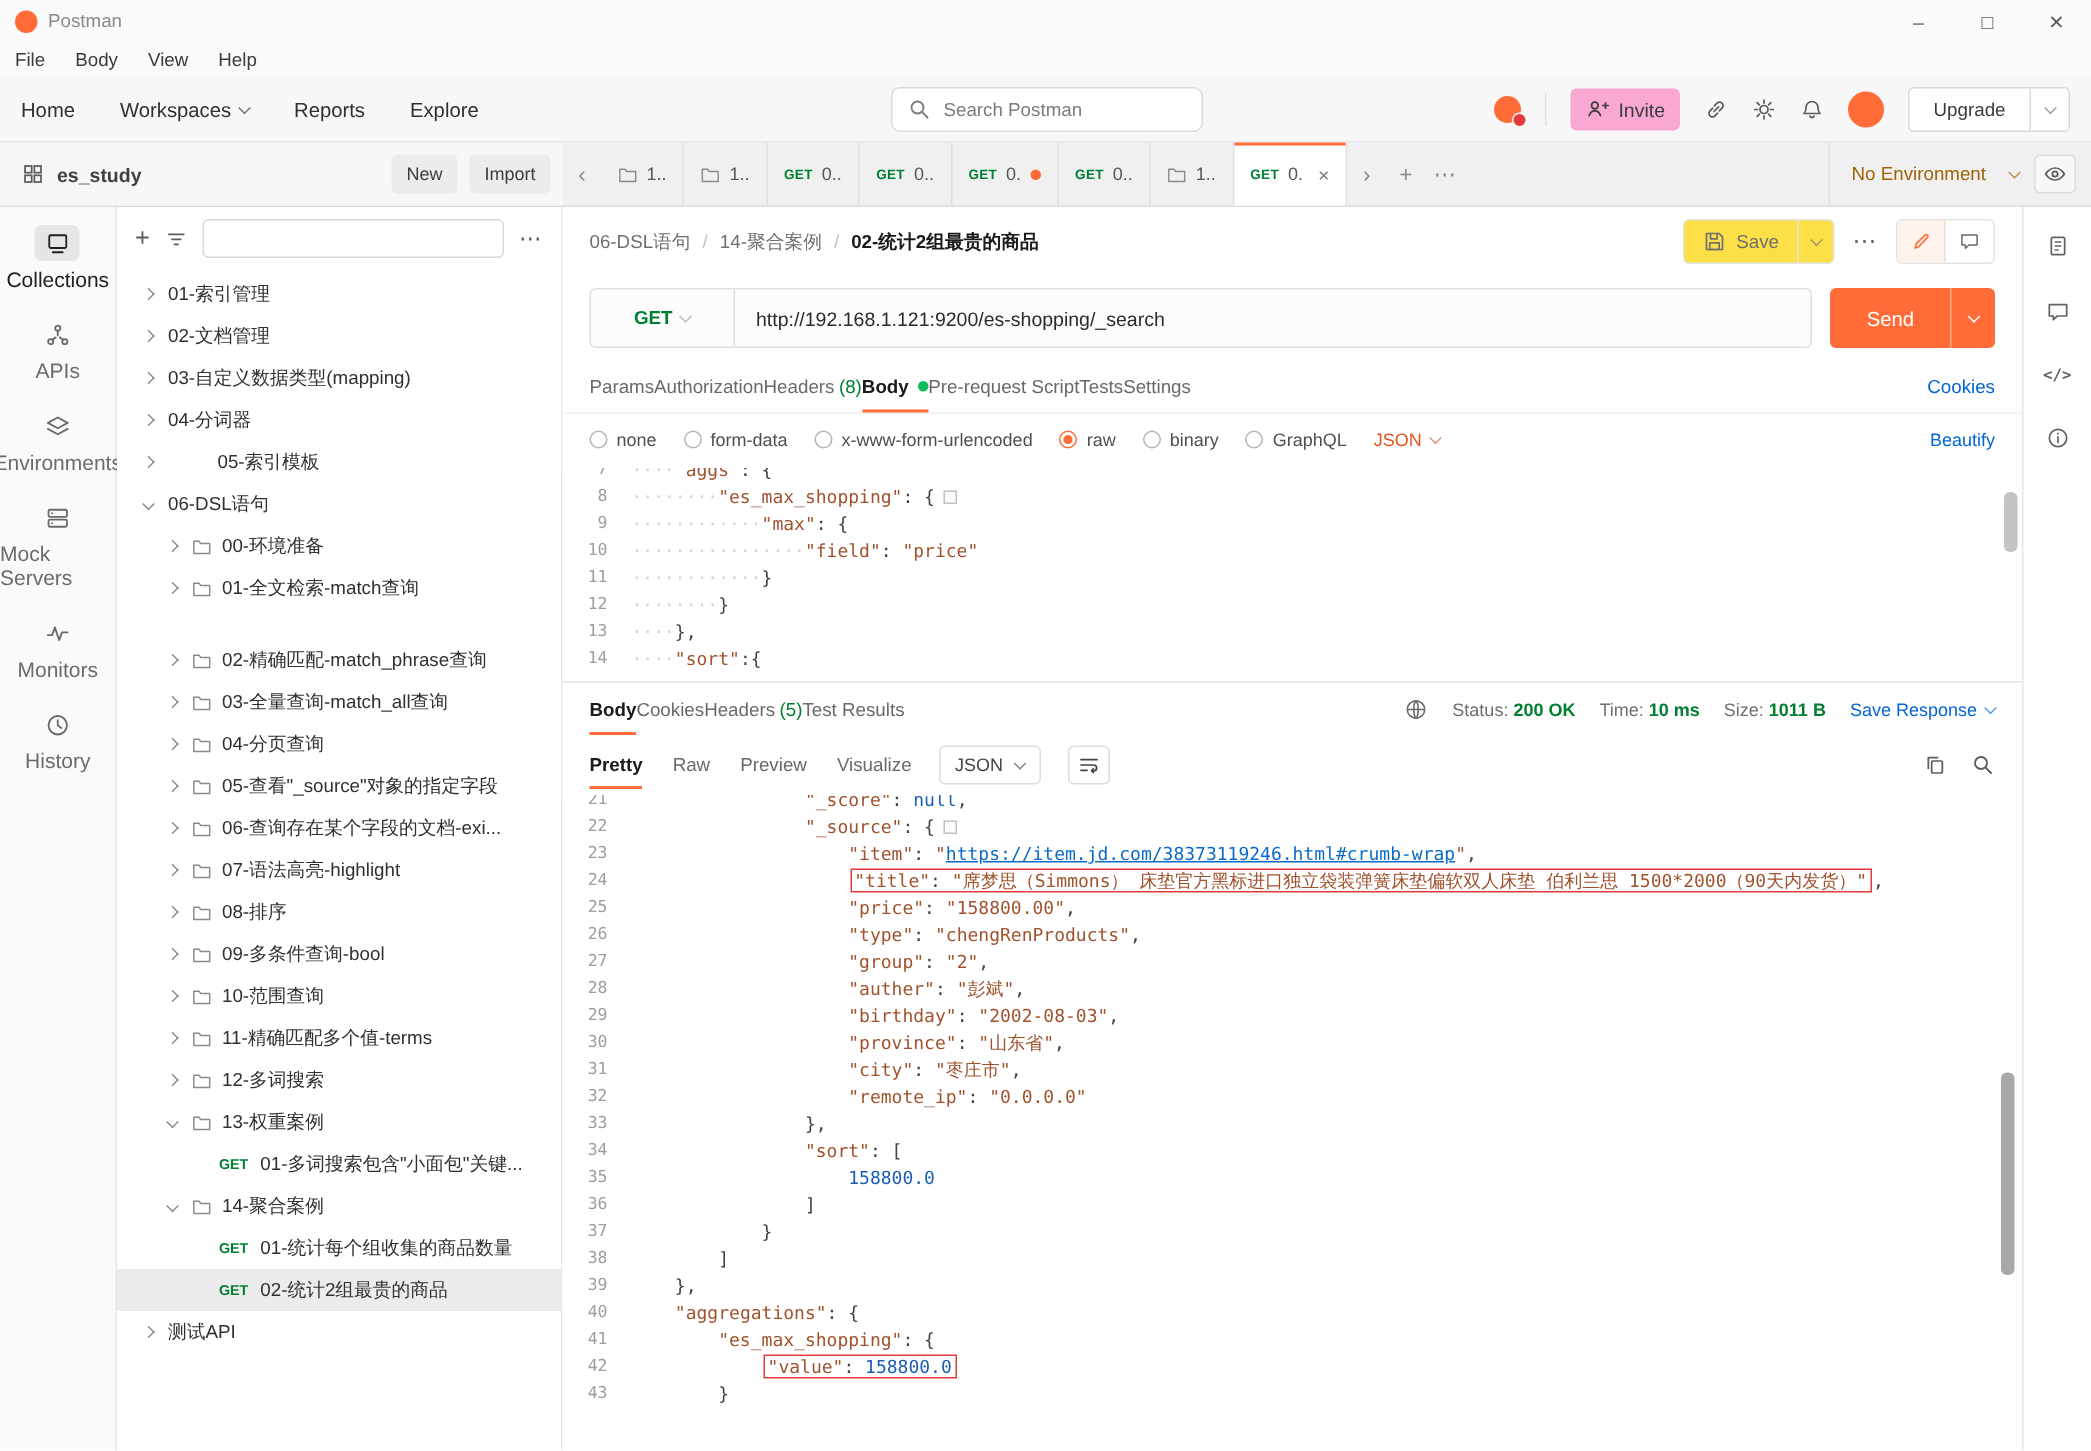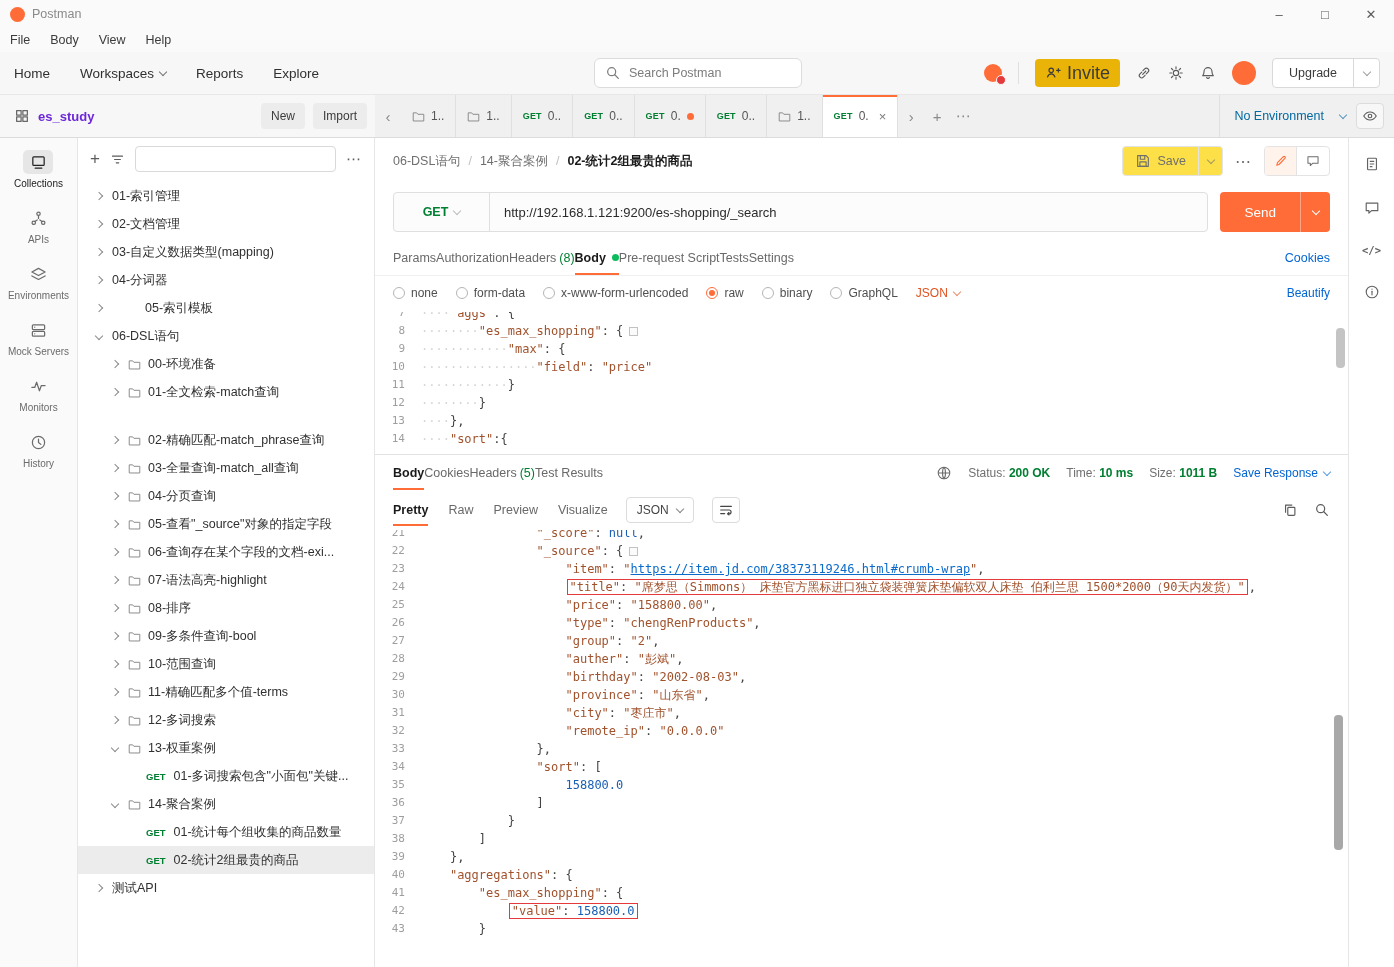--- a/index.html
+++ b/index.html
@@ -18,52 +18,52 @@
   .menu-item{font-size:12.5px;color:#3b3b3b}
   
   .topnav{height:43px;background:#f7f7f7;border-bottom:1px solid #e7e7e7;display:flex;align-items:center;padding:0 14px;position:relative}
   .nav-items{display:flex;align-items:center;gap:30px}
   .nav-item{font-size:13.5px;color:#303030;display:inline-flex;align-items:center}
   .search-pill{position:absolute;left:594px;width:208px;height:30px;border:1px solid #dcdcdc;border-radius:6px;background:#fff;display:flex;align-items:center;gap:8px;padding:0 10px;color:#7c7c7c;font-size:12.5px}
   .nav-right{margin-left:auto;display:flex;align-items:center;gap:16px;color:#5c5c5c}
   .sync-icon{width:18px;height:18px;border-radius:50%;background:#ff6c37;position:relative}
   .badge-dot{position:absolute;bottom:-3px;right:-4px;width:10px;height:10px;background:#e5393c;border:1.5px solid #f7f7f7;border-radius:50%}
   .vdiv{width:1px;height:22px;background:#e0e0e0}
-  .invite-btn{height:28px;display:flex;align-items:center;gap:6px;background:#eab308;border-radius:4px;padding:0 10px;font-size:18px;color:#3b3b3b}
+  .invite-btn{height:28px;display:flex;align-items:center;gap:6px;background:#f9a8d4;border-radius:4px;padding:0 10px;font-size:13px;color:#3b3b3b}
   .avatar{width:24px;height:24px;border-radius:50%;background:#ff6c37}
   .upgrade-btn{display:flex;height:30px;border:1px solid #d9d9d9;border-radius:4px;background:#fff;overflow:hidden}
   .upgrade-label{padding:0 16px;display:flex;align-items:center;font-size:12.5px;color:#3b3b3b}
   .upgrade-chev{width:26px;display:flex;align-items:center;justify-content:center;border-left:1px solid #d9d9d9;color:#6b6b6b}
   
   .chev{display:inline-block;width:6px;height:6px;border-right:1.3px solid currentColor;border-bottom:1.3px solid currentColor;transform:rotate(45deg);margin-left:6px;margin-bottom:2px;opacity:.65}
   
   .tabrow{height:43px;background:#f0f0f0;border-bottom:1px solid #dcdcdc;display:flex;align-items:stretch}
   .ws-left{width:375px;flex:none;background:#f7f7f7;display:flex;align-items:center;gap:8px;padding:0 8px 0 14px}
-  .ws-name{font-size:13px;font-weight:700;color:#6d28d9}
+  .ws-name{font-size:13px;font-weight:700;color:#404040}
   .ws-btn{background:#ececec;border-radius:4px;height:26px;display:flex;align-items:center;padding:0 10px;font-size:12px;color:#3b3b3b}
   .ws-btn.first{margin-left:auto}
   .tabs-scroll{display:flex;align-items:stretch;flex:1;min-width:0}
   .tab-arrow{width:26px;display:flex;align-items:center;justify-content:center;color:#8a8a8a;font-size:15px}
   .tab{display:flex;align-items:center;gap:6px;padding:0 11px;border-right:1px solid #e0e0e0;color:#555;font-size:12px;position:relative;white-space:nowrap}
   .tab.active{background:#fff}
   .tab.active::before{content:'';position:absolute;top:0;left:0;right:0;height:2px;background:#ff6c37}
   .m-get{font-size:9px;font-weight:700;color:#007f31;letter-spacing:.2px}
   .dirty{width:7px;height:7px;border-radius:50%;background:#ff6c37}
   .tab-close{color:#7a7a7a;font-size:13px;margin-left:4px}
-  .env-area{margin-left:auto;display:flex;align-items:center;gap:10px;padding:0 10px 0 14px;border-left:1px solid #e0e0e0;color:#0369a1;font-size:12.5px;white-space:nowrap}
+  .env-area{margin-left:auto;display:flex;align-items:center;gap:10px;padding:0 10px 0 14px;border-left:1px solid #e0e0e0;color:#a16207;font-size:12.5px;white-space:nowrap}
   .eye-box{width:28px;height:26px;border:1px solid #dcdcdc;border-radius:4px;display:flex;align-items:center;justify-content:center;color:#5c5c5c;background:#f7f7f7}
   
   .main-row{display:flex;height:829px}
   .rail{width:78px;flex:none;background:#fafafa;border-right:1px solid #e6e6e6;padding-top:12px;display:flex;flex-direction:column;align-items:center;gap:17px}
   .rail-item{display:flex;flex-direction:column;align-items:center;gap:4px;color:#6b6b6b}
   .rail-icon{width:30px;height:24px;display:flex;align-items:center;justify-content:center;border-radius:5px}
   .rail-icon svg{width:17px;height:17px}
   .rail-item.active .rail-icon{background:#e6e6e6;color:#212121}
   .rail-item.active .rail-label{color:#212121}
-  .rail-label{font-size:10px}
+  .rail-label{font-size:14px}
   
   .sidebar{width:297px;flex:none;border-right:1px solid #e6e6e6;background:#fff;display:flex;flex-direction:column}
   .sidebar-head{height:42px;display:flex;align-items:center;gap:10px;padding:0 12px;color:#5c5c5c}
   .sb-plus{font-size:17px;color:#5c5c5c}
   .sb-filter svg{width:15px;height:15px}
   .sb-input{flex:1;height:26px;border:1px solid #d9d9d9;border-radius:4px;background:#fff;font-size:12px;padding:0 8px;color:#333;outline:none;font-family:"Liberation Sans",sans-serif}
   .sb-more{font-size:15px;color:#5c5c5c;letter-spacing:1px}
   .tree{flex:1;overflow:hidden;padding-top:2px}
   .tree-row{height:28px;display:flex;align-items:center;white-space:nowrap;overflow:hidden;color:#303030;font-size:12.5px}
   .tree-row.selected{background:#ececec}

